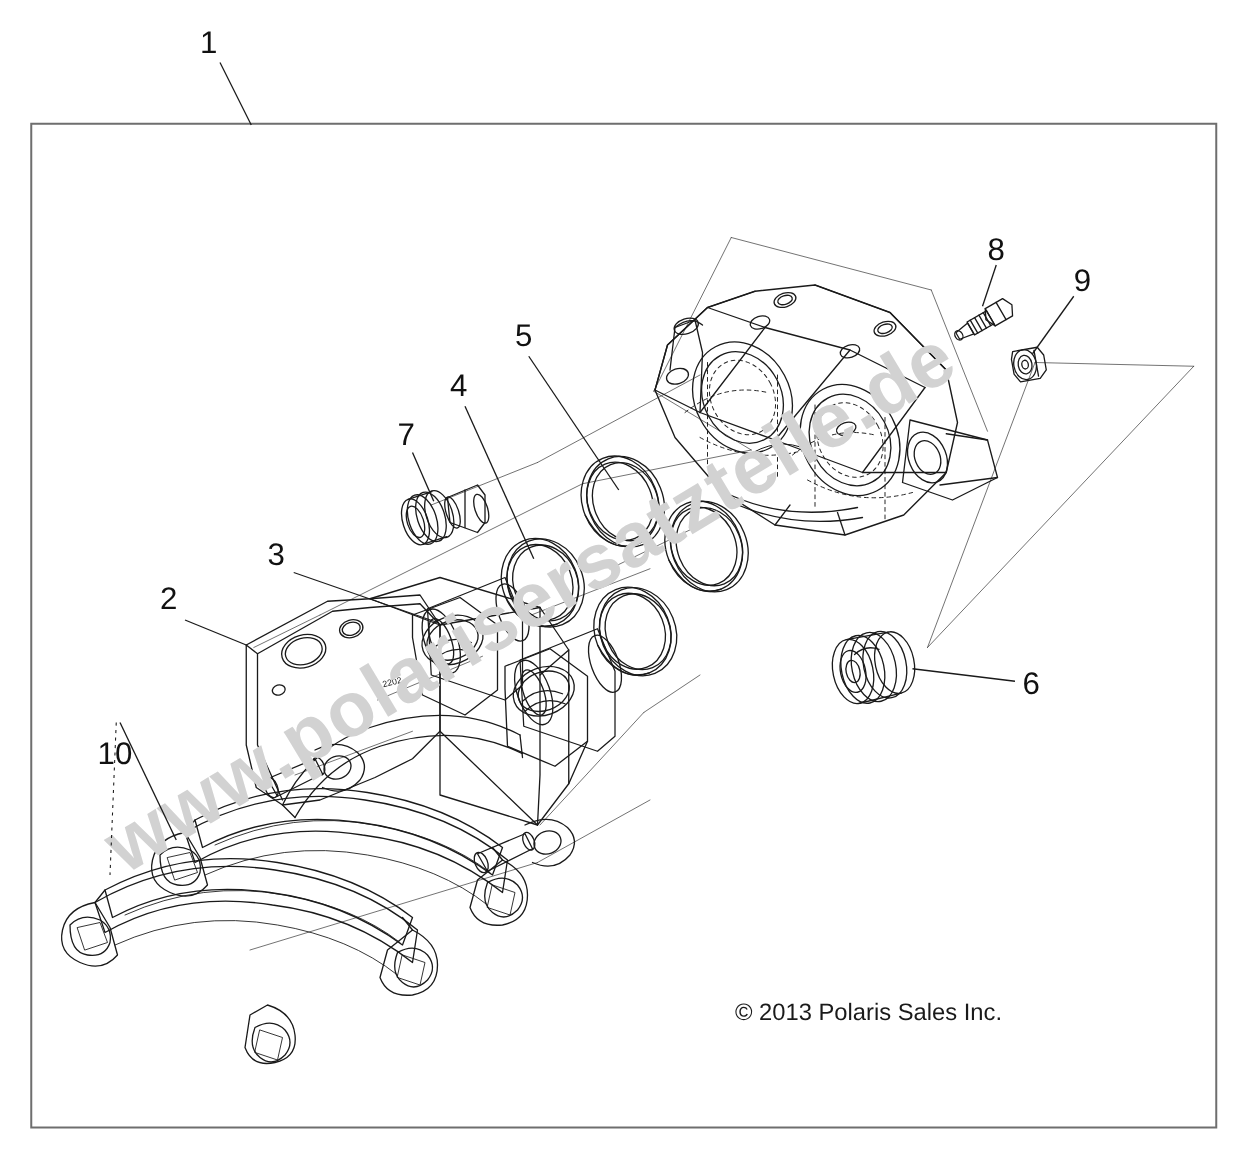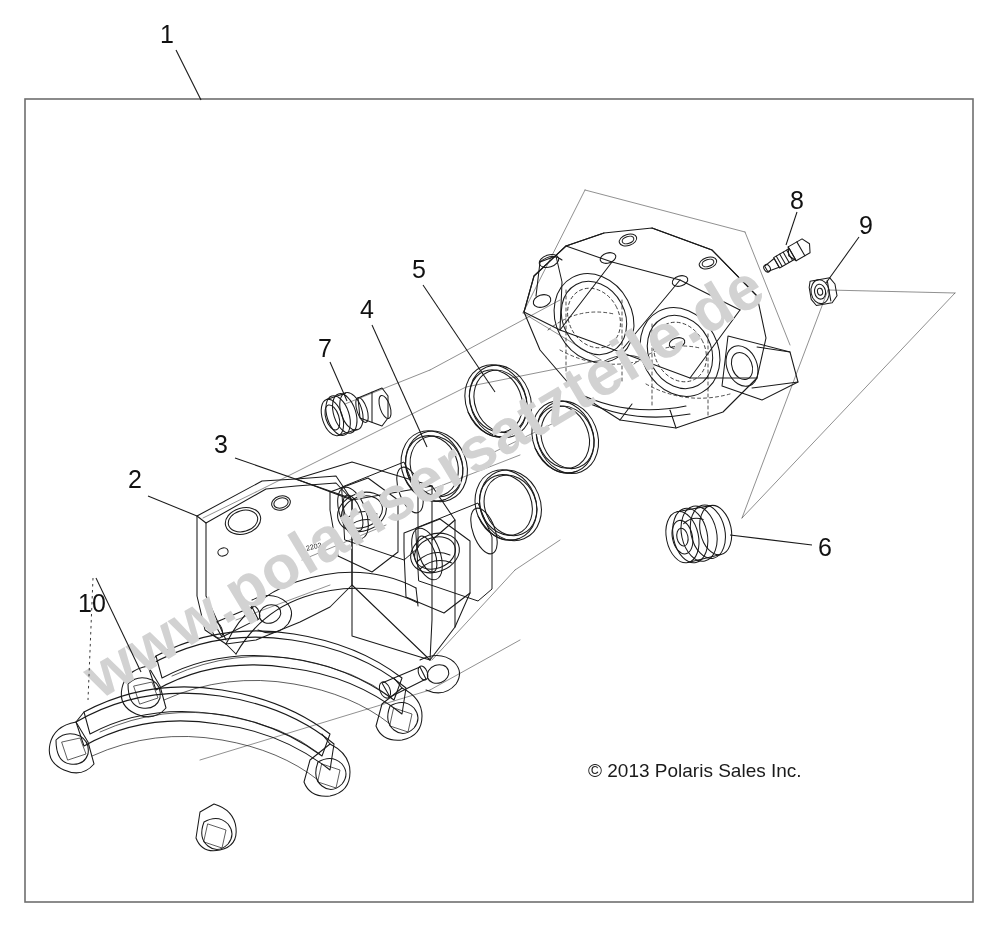--- a/index.html
+++ b/index.html
@@ -28,20 +28,21 @@
     line-height:1;
     white-space:nowrap;
     letter-spacing:0px;
   }
   .copyright{
     position:absolute;
     font-family:"Liberation Sans", sans-serif;
     font-size:19px;
     color:#1a1a1a;
     white-space:nowrap;
+    margin-top:40px;
   }
   .wm-text{
     font-family:"Liberation Sans", sans-serif;
     font-size:62px;
     font-weight:700;
     fill:#d2d2d2;
     letter-spacing:1px;
   }
   .part-label{
     position:absolute;

